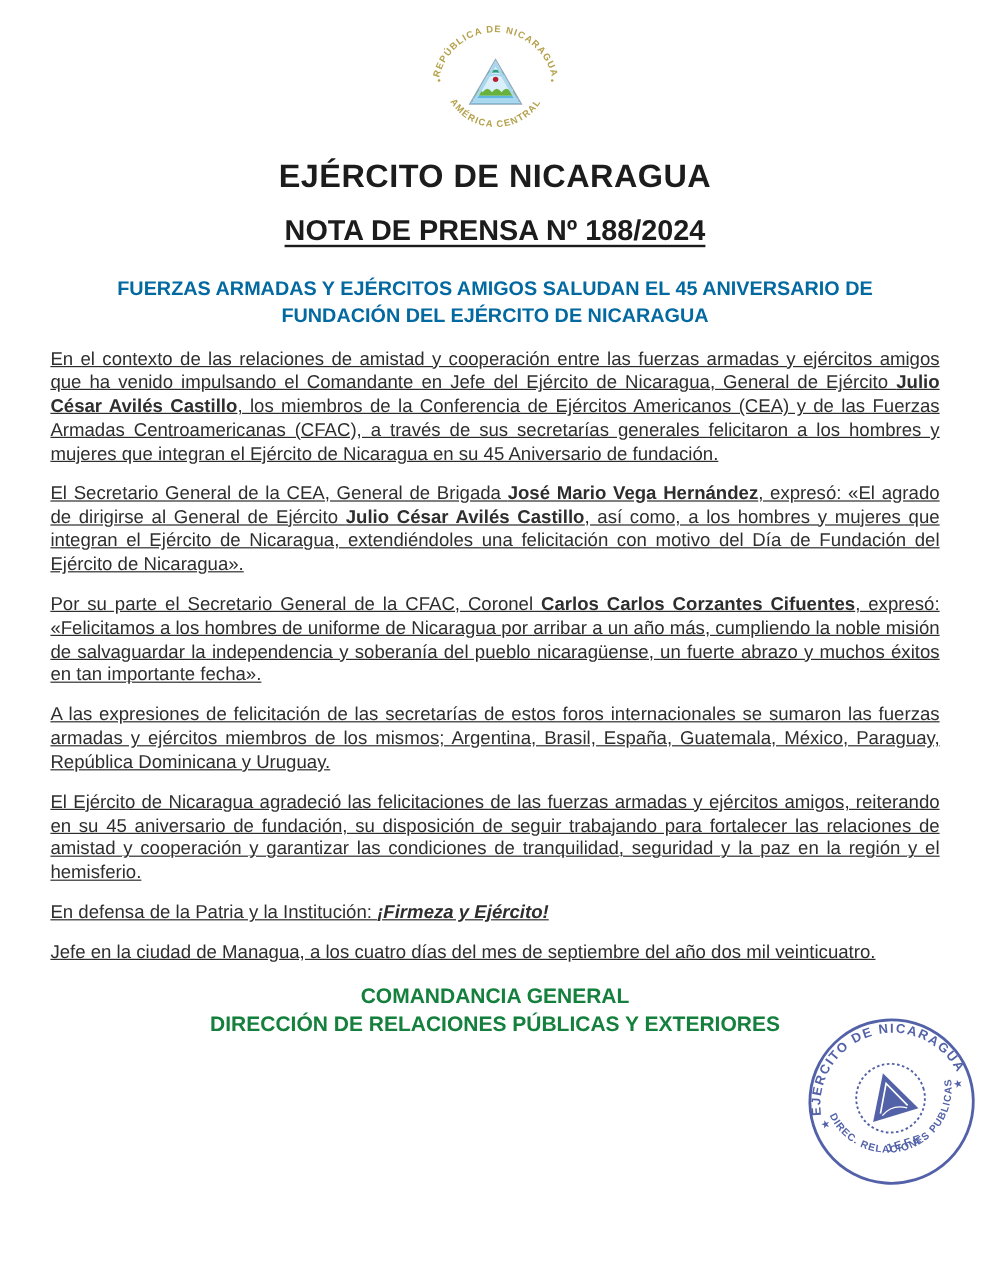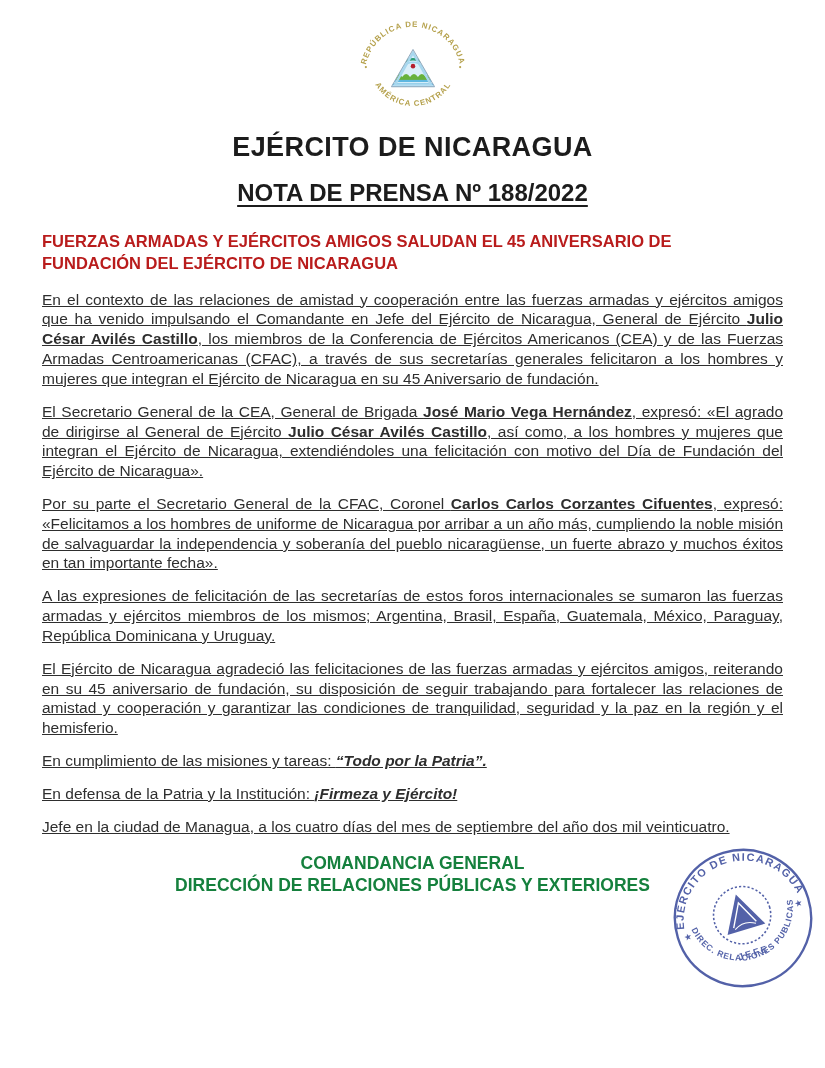--- a/index.html
+++ b/index.html
@@ -29,23 +29,24 @@
     font-size:24px; font-weight:bold;
     color:#1c1c1c;
     margin:0 0 24px 0;
   }
   .note-title span {
     text-decoration:underline;
     text-decoration-thickness:2px;
     text-underline-offset:4px;
   }
   .headline {
+    text-align:center;
     font-size:16.5px; font-weight:bold;
     line-height:1.32;
-    color:#b91c1c;
+    color:#0369a1;
     margin:0 0 15px 0;
   }
   .doc-body p {
     font-size:15.5px;
     line-height:1.28;
     text-align:justify;
     margin:0 0 13px 0;
     text-decoration:underline;
   }
   .doc-body p.salutation { text-align:left; }
@@ -104,39 +105,38 @@
         </g>
         <polygon points="65,35.5 46.8,67.6 83.2,67.6" fill="none" stroke="#a8d7ee" stroke-width="2.4"></polygon>
         <polygon points="65,32 43,70 87,70" fill="none" stroke="#93a9bd" stroke-width="1"></polygon>
         <circle cx="17" cy="50" r="1.1" fill="#b5a14c"></circle>
         <circle cx="113" cy="50" r="1.1" fill="#b5a14c"></circle>
       </svg>
     </div>
 
     <h1 class="org-title">EJÉRCITO DE NICARAGUA</h1>
     <h2 class="note-title">
-      <span>NOTA DE PRENSA Nº 188/2022</span>
+      <span>NOTA DE PRENSA Nº 188/2024</span>
     </h2>
     <h3 class="headline">
       <span>FUERZAS ARMADAS Y EJÉRCITOS AMIGOS SALUDAN EL 45 ANIVERSARIO DE</span><br>
       <span>FUNDACIÓN DEL EJÉRCITO DE NICARAGUA</span>
     </h3>
 
     <div class="doc-body">
       <p><span>En el contexto de las relaciones de amistad y cooperación entre las fuerzas armadas y ejércitos amigos que ha venido impulsando el Comandante en Jefe del Ejército de Nicaragua, General de Ejército </span><span class="b">Julio César Avilés Castillo</span><span>, los miembros de la Conferencia de Ejércitos Americanos (CEA) y de las Fuerzas Armadas Centroamericanas (CFAC), a través de sus secretarías generales felicitaron a los hombres y mujeres que integran el Ejército de Nicaragua en su 45 Aniversario de fundación.</span></p>
 
       <p><span>El Secretario General de la CEA, General de Brigada </span><span class="b">José Mario Vega Hernández</span><span>, expresó: «El agrado de dirigirse al General de Ejército </span><span class="b">Julio César Avilés Castillo</span><span>, así como, a los hombres y mujeres que integran el Ejército de Nicaragua, extendiéndoles una felicitación con motivo del Día de Fundación del Ejército de Nicaragua».</span></p>
 
       <p><span>Por su parte el Secretario General de la CFAC, Coronel </span><span class="b">Carlos Carlos Corzantes Cifuentes</span><span>, expresó: «Felicitamos a los hombres de uniforme de Nicaragua por arribar a un año más, cumpliendo la noble misión de salvaguardar la independencia y soberanía del pueblo nicaragüense, un fuerte abrazo y muchos éxitos en tan importante fecha».</span></p>
 
       <p><span>A las expresiones de felicitación de las secretarías de estos foros internacionales se sumaron las fuerzas armadas y ejércitos miembros de los mismos; Argentina, Brasil, España, Guatemala, México, Paraguay, República Dominicana y Uruguay.</span></p>
 
       <p><span>El Ejército de Nicaragua agradeció las felicitaciones de las fuerzas armadas y ejércitos amigos, reiterando en su 45 aniversario de fundación, su disposición de seguir trabajando para fortalecer las relaciones de amistad y cooperación y garantizar las condiciones de tranquilidad, seguridad y la paz en la región y el hemisferio.</span></p>
 
-      <p class="salutation"><span>En cumplimiento de las misiones y tareas: </span><span class="bi">“Todo por la Patria”.</span></p>
 
       <p class="salutation"><span>En defensa de la Patria y la Institución: </span><span class="bi">¡Firmeza y Ejército!</span></p>
 
       <p class="salutation"><span>Jefe en la ciudad de Managua, a los cuatro días del mes de septiembre del año dos mil veinticuatro.</span></p>
     </div>
 
     <div class="footer">
       <div>COMANDANCIA GENERAL</div>
       <div>DIRECCIÓN DE RELACIONES PÚBLICAS Y EXTERIORES</div>
     </div>

